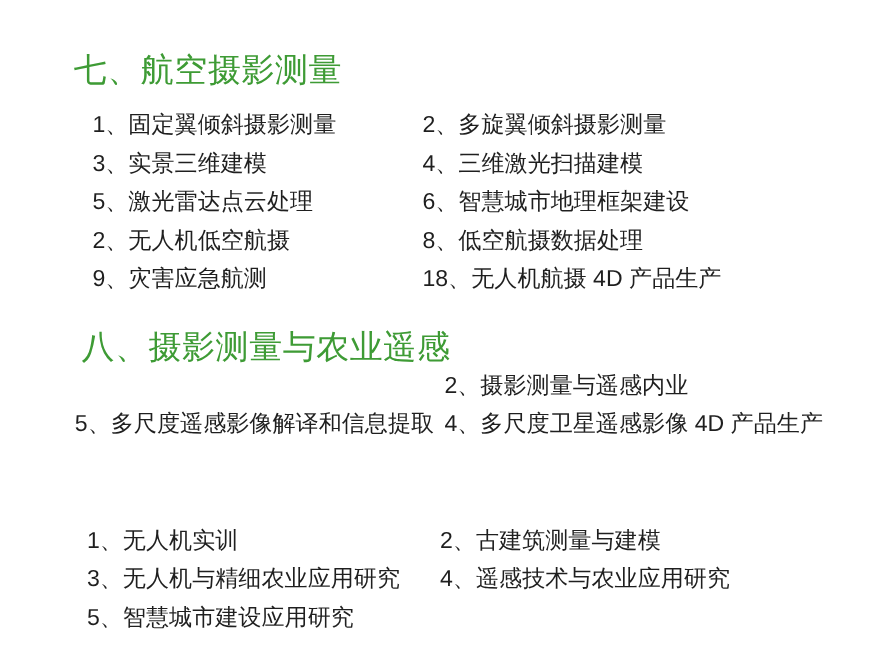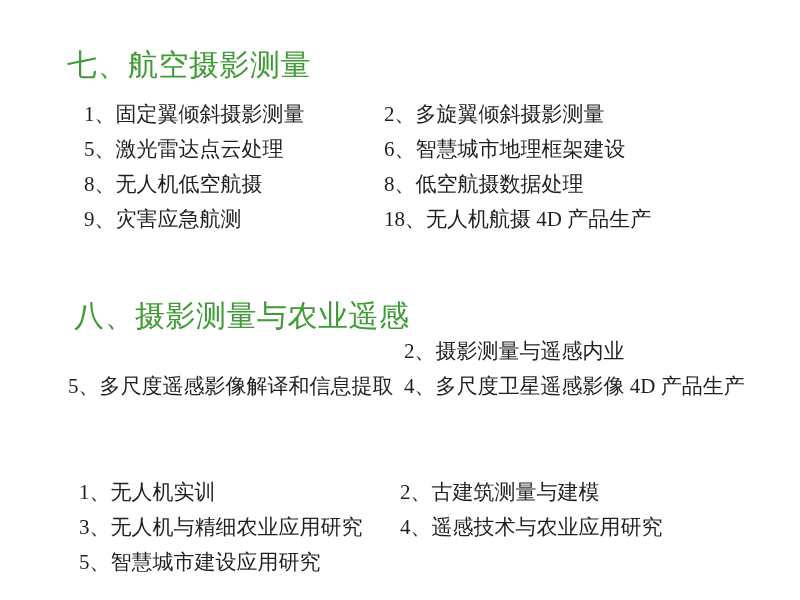--- a/index.html
+++ b/index.html
@@ -31,21 +31,20 @@
   }
   .rows {
     position: absolute;
     left: 0;
     width: 800px;
   }
   .row {
     position: relative;
     height: 35px;
     width: 800px;
-    font-family: Liberation Serif, serif;
   }
   .cell {
     position: absolute;
     top: 50%;
     transform: translateY(-50%);
     font-size: 21px;
     line-height: 24px;
     color: #1F1F1F;
     white-space: nowrap;
   }
@@ -65,25 +64,29 @@
 
 <div class="slide">
 
   <h2 class="sec-heading" id="sec7-heading">七、航空摄影测量</h2>
   <div class="rows" id="sec7-rows">
     <div class="row">
       <span class="cell c1">1、固定翼倾斜摄影测量</span>
       <span class="cell c2">2、多旋翼倾斜摄影测量</span>
     </div>
     <div class="row">
+      <span class="cell c1">3、实景三维建模</span>
+      <span class="cell c2">4、三维激光扫描建模</span>
+    </div>
+    <div class="row">
       <span class="cell c1">5、激光雷达点云处理</span>
       <span class="cell c2">6、智慧城市地理框架建设</span>
     </div>
     <div class="row">
-      <span class="cell c1">8、无人机低空航摄</span>
+      <span class="cell c1">2、无人机低空航摄</span>
       <span class="cell c2">8、低空航摄数据处理</span>
     </div>
     <div class="row">
       <span class="cell c1">9、灾害应急航测</span>
       <span class="cell c2">18、无人机航摄 4D 产品生产</span>
     </div>
   </div>
 
   <h2 class="sec-heading" id="sec8-heading">八、摄影测量与农业遥感</h2>
   <div class="rows" id="sec8-rows">

